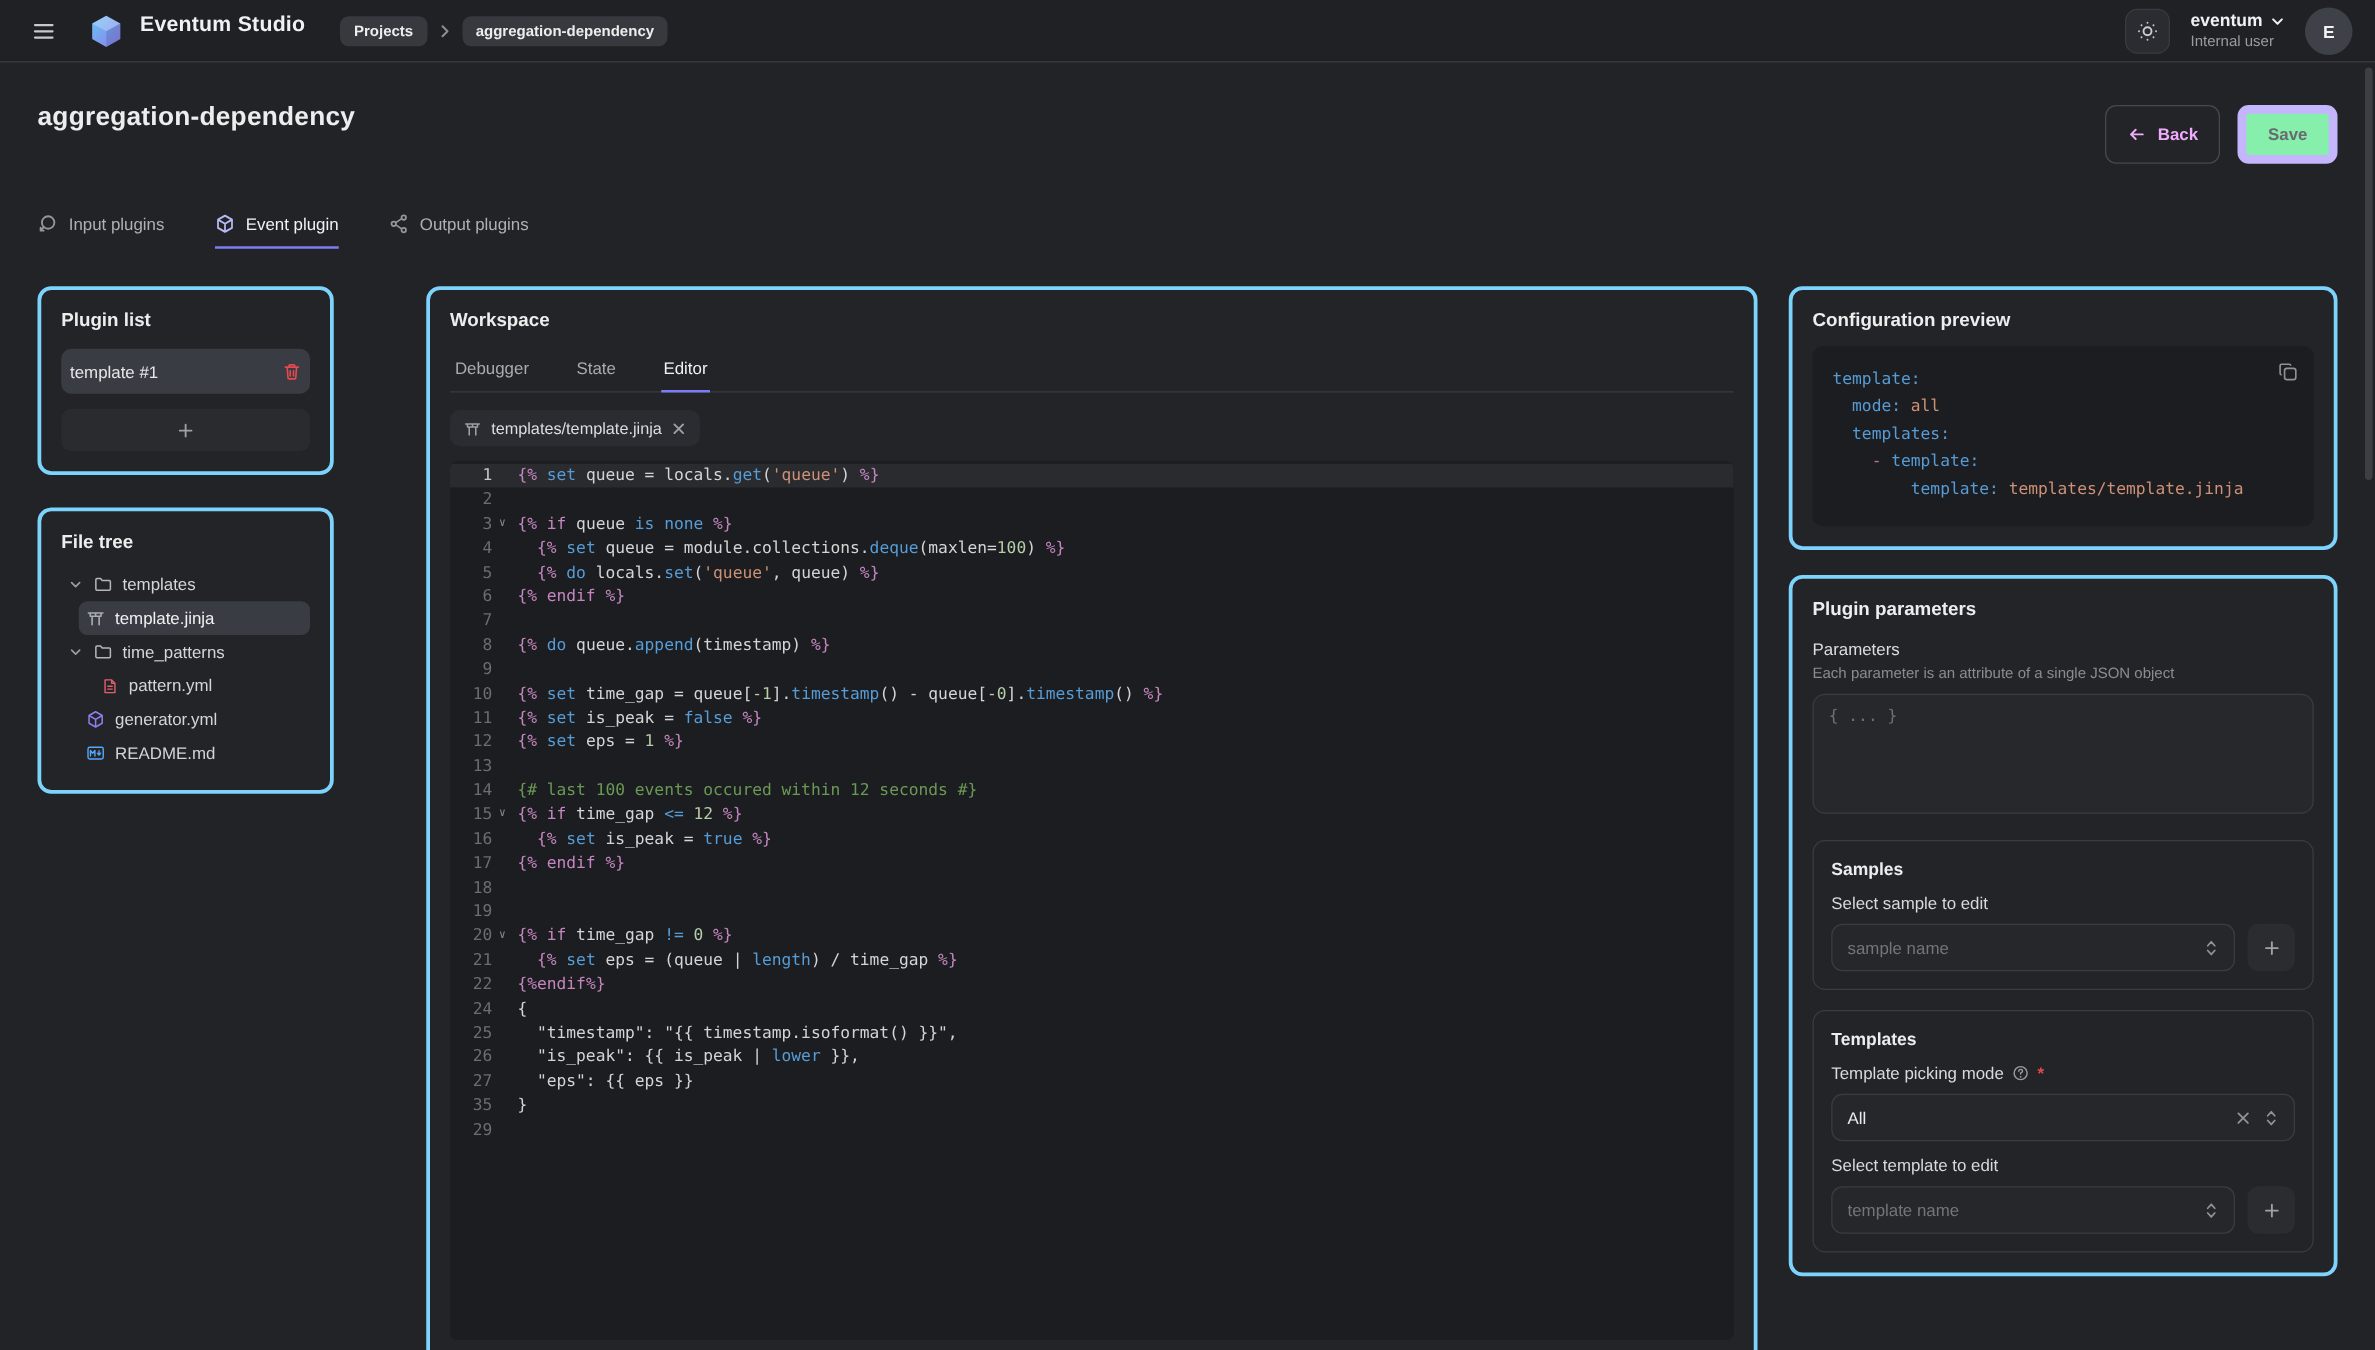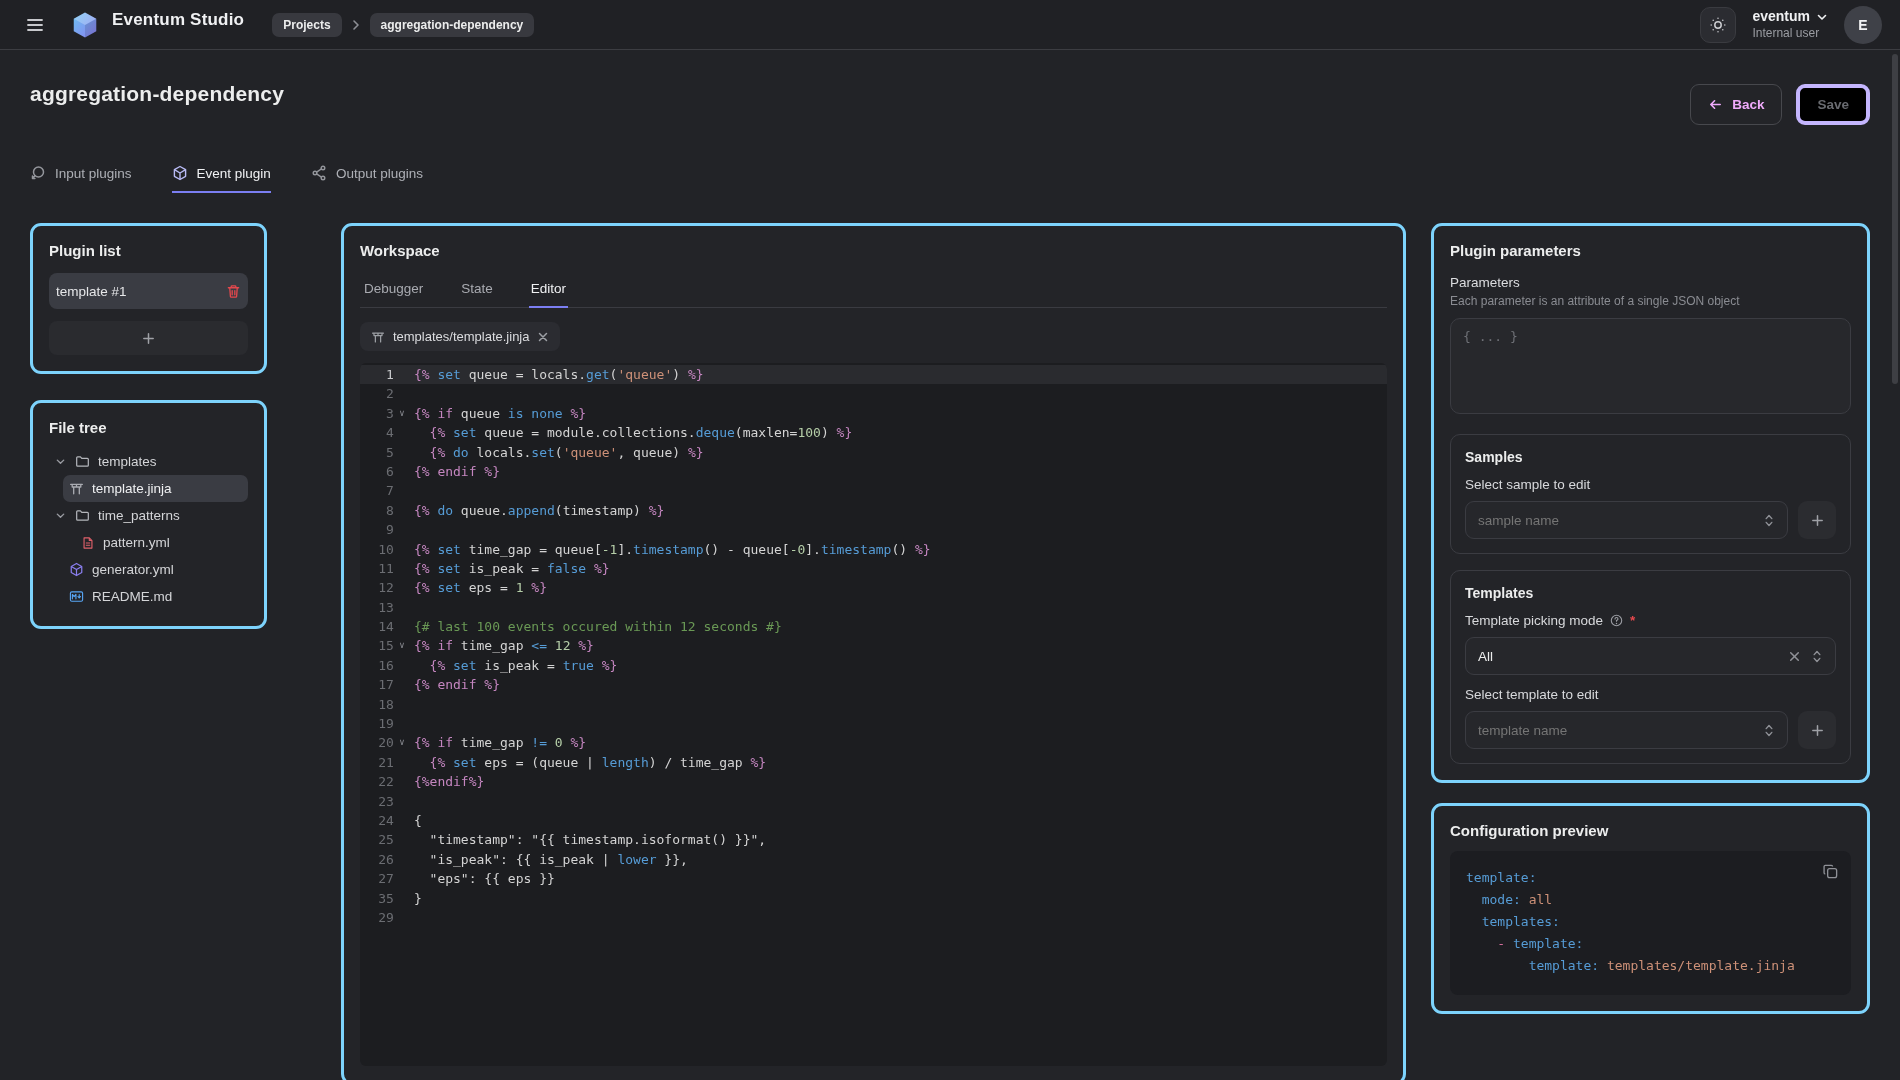--- a/index.html
+++ b/index.html
@@ -35,21 +35,21 @@
     font-size:14px; font-weight:700; display:flex; align-items:center; justify-content:center; cursor:pointer; }
 
   
   .page { padding:0 30px; }
   .page-head { display:flex; align-items:flex-start; margin-top:32px; }
   .page-title { font-size:21px; font-weight:700; color:#eceded; letter-spacing:.2px; }
   .head-actions { margin-left:auto; display:flex; gap:14px; margin-top:2px; }
   .btn { font-family:inherit; font-size:13.5px; font-weight:700; border-radius:9px;
     padding:9px 17px; cursor:pointer; display:flex; align-items:center; gap:9px; }
   .btn-back { background:#232428; color:#f0abfc; border:1px solid #47484d; }
-  .btn-save { background:#000000; color:#696b70; border:4px solid #c4b5fd; cursor:default; }
+  .btn-save { background:#86efac; color:#696b70; border:7px solid #c4b5fd; cursor:default; }
 
   
   .page-tabs { display:flex; gap:40px; margin-top:40px; }
   .ptab { display:flex; align-items:center; gap:9px; font-size:13.5px; color:#aeb0b6;
     padding-bottom:10px; cursor:pointer; border-bottom:2px solid transparent; }
   .ptab .ticon { color:#94969c; }
   .ptab.active { color:#f0f1f3; border-bottom:2px solid #7b7ef2; }
   .ptab.active .ticon { color:#b9bbf5; }
 
   
@@ -381,33 +381,51 @@
               <div class="cl"><span class="ln">13</span><span class="fold"></span><span class="codetxt"></span></div>
               <div class="cl"><span class="ln">14</span><span class="fold"></span><span class="codetxt"><span class="tk-c">{# last 100 events occured within 12 seconds #}</span></span></div>
               <div class="cl"><span class="ln">15</span><span class="fold">∨</span><span class="codetxt"><span class="tk-g">{%</span><span class="tk-p"> </span><span class="tk-g">if</span><span class="tk-p"> time_gap </span><span class="tk-k">&lt;=</span><span class="tk-p"> </span><span class="tk-n">12</span><span class="tk-p"> </span><span class="tk-g">%}</span></span></div>
               <div class="cl"><span class="ln">16</span><span class="fold"></span><span class="codetxt"><span class="tk-p">  </span><span class="tk-g">{%</span><span class="tk-p"> </span><span class="tk-k">set</span><span class="tk-p"> is_peak = </span><span class="tk-k">true</span><span class="tk-p"> </span><span class="tk-g">%}</span></span></div>
               <div class="cl"><span class="ln">17</span><span class="fold"></span><span class="codetxt"><span class="tk-g">{%</span><span class="tk-p"> </span><span class="tk-g">endif</span><span class="tk-p"> </span><span class="tk-g">%}</span></span></div>
               <div class="cl"><span class="ln">18</span><span class="fold"></span><span class="codetxt"></span></div>
               <div class="cl"><span class="ln">19</span><span class="fold"></span><span class="codetxt"></span></div>
               <div class="cl"><span class="ln">20</span><span class="fold">∨</span><span class="codetxt"><span class="tk-g">{%</span><span class="tk-p"> </span><span class="tk-g">if</span><span class="tk-p"> time_gap </span><span class="tk-k">!=</span><span class="tk-p"> </span><span class="tk-n">0</span><span class="tk-p"> </span><span class="tk-g">%}</span></span></div>
               <div class="cl"><span class="ln">21</span><span class="fold"></span><span class="codetxt"><span class="tk-p">  </span><span class="tk-g">{%</span><span class="tk-p"> </span><span class="tk-k">set</span><span class="tk-p"> eps = (queue | </span><span class="tk-k">length</span><span class="tk-p">) / time_gap </span><span class="tk-g">%}</span></span></div>
               <div class="cl"><span class="ln">22</span><span class="fold"></span><span class="codetxt"><span class="tk-g">{%</span><span class="tk-g">endif</span><span class="tk-g">%}</span></span></div>
-              <div class="cl"><span class="ln">23</span><span class="fold"></span><span class="codetxt"></span></div>
               <div class="cl"><span class="ln">24</span><span class="fold"></span><span class="codetxt"><span class="tk-p">{</span></span></div>
               <div class="cl"><span class="ln">25</span><span class="fold"></span><span class="codetxt"><span class="tk-p">  "timestamp": "{{ timestamp.isoformat() }}",</span></span></div>
               <div class="cl"><span class="ln">26</span><span class="fold"></span><span class="codetxt"><span class="tk-p">  "is_peak": {{ is_peak | </span><span class="tk-k">lower</span><span class="tk-p"> }},</span></span></div>
               <div class="cl"><span class="ln">27</span><span class="fold"></span><span class="codetxt"><span class="tk-p">  "eps": {{ eps }}</span></span></div>
               <div class="cl"><span class="ln">35</span><span class="fold"></span><span class="codetxt"><span class="tk-p">}</span></span></div>
               <div class="cl"><span class="ln">29</span><span class="fold"></span><span class="codetxt"></span></div>
             </div>
         </div>
       </div>
     </div>
 
     <div class="col-right">
+      <div class="card">
+        <div class="card-title">Configuration preview</div>
+        <div class="yaml-block">
+          <button class="copy-btn">
+            <svg width="17" height="17" viewBox="0 0 18 18" fill="none" stroke="currentColor" stroke-width="1.4" stroke-linejoin="round">
+                <rect x="6" y="6" width="9.5" height="9.5" rx="2"></rect>
+                <path d="M3.5 11.5c-.8 0-1.3-.6-1.3-1.3V3.8c0-.8.6-1.3 1.3-1.3h6.4c.8 0 1.3.6 1.3 1.3"></path>
+              </svg>
+          </button>
+          <div>
+              <div class="yl"><span class="tk-key">template:</span></div>
+              <div class="yl"><span class="tk-p">  </span><span class="tk-key">mode:</span><span class="tk-p"> </span><span class="tk-val">all</span></div>
+              <div class="yl"><span class="tk-p">  </span><span class="tk-key">templates:</span></div>
+              <div class="yl"><span class="tk-p">    </span><span class="tk-dash">-</span><span class="tk-p"> </span><span class="tk-key">template:</span></div>
+              <div class="yl"><span class="tk-p">        </span><span class="tk-key">template:</span><span class="tk-p"> </span><span class="tk-val">templates/template.jinja</span></div>
+            </div>
+        </div>
+      </div>
+
       <div class="card">
         <div class="card-title">Plugin parameters</div>
         <div class="sec-label">Parameters</div>
         <div class="sec-hint">Each parameter is an attribute of a single JSON object</div>
         <textarea class="param-box" placeholder="{ ... }" style=""></textarea>
 
         <div class="sub-card">
           <div class="sub-title">Samples</div>
           <div class="sub-label">Select sample to edit</div>
           <div class="field-row">
@@ -472,37 +490,18 @@
               </span>
             </div>
             <button class="sq-add">
               <svg width="15" height="15" viewBox="0 0 16 16" fill="none" stroke="currentColor" stroke-width="1.6" stroke-linecap="round">
                   <path d="M8 3v10M3 8h10"></path>
                 </svg>
             </button>
           </div>
         </div>
       </div>
-
-      <div class="card">
-        <div class="card-title">Configuration preview</div>
-        <div class="yaml-block">
-          <button class="copy-btn">
-            <svg width="17" height="17" viewBox="0 0 18 18" fill="none" stroke="currentColor" stroke-width="1.4" stroke-linejoin="round">
-                <rect x="6" y="6" width="9.5" height="9.5" rx="2"></rect>
-                <path d="M3.5 11.5c-.8 0-1.3-.6-1.3-1.3V3.8c0-.8.6-1.3 1.3-1.3h6.4c.8 0 1.3.6 1.3 1.3"></path>
-              </svg>
-          </button>
-          <div>
-              <div class="yl"><span class="tk-key">template:</span></div>
-              <div class="yl"><span class="tk-p">  </span><span class="tk-key">mode:</span><span class="tk-p"> </span><span class="tk-val">all</span></div>
-              <div class="yl"><span class="tk-p">  </span><span class="tk-key">templates:</span></div>
-              <div class="yl"><span class="tk-p">    </span><span class="tk-dash">-</span><span class="tk-p"> </span><span class="tk-key">template:</span></div>
-              <div class="yl"><span class="tk-p">        </span><span class="tk-key">template:</span><span class="tk-p"> </span><span class="tk-val">templates/template.jinja</span></div>
-            </div>
-        </div>
-      </div>
     </div>
 
   </div>
 </div>
 
 <div class="pg-scroll"></div>
 
 </body></html>

